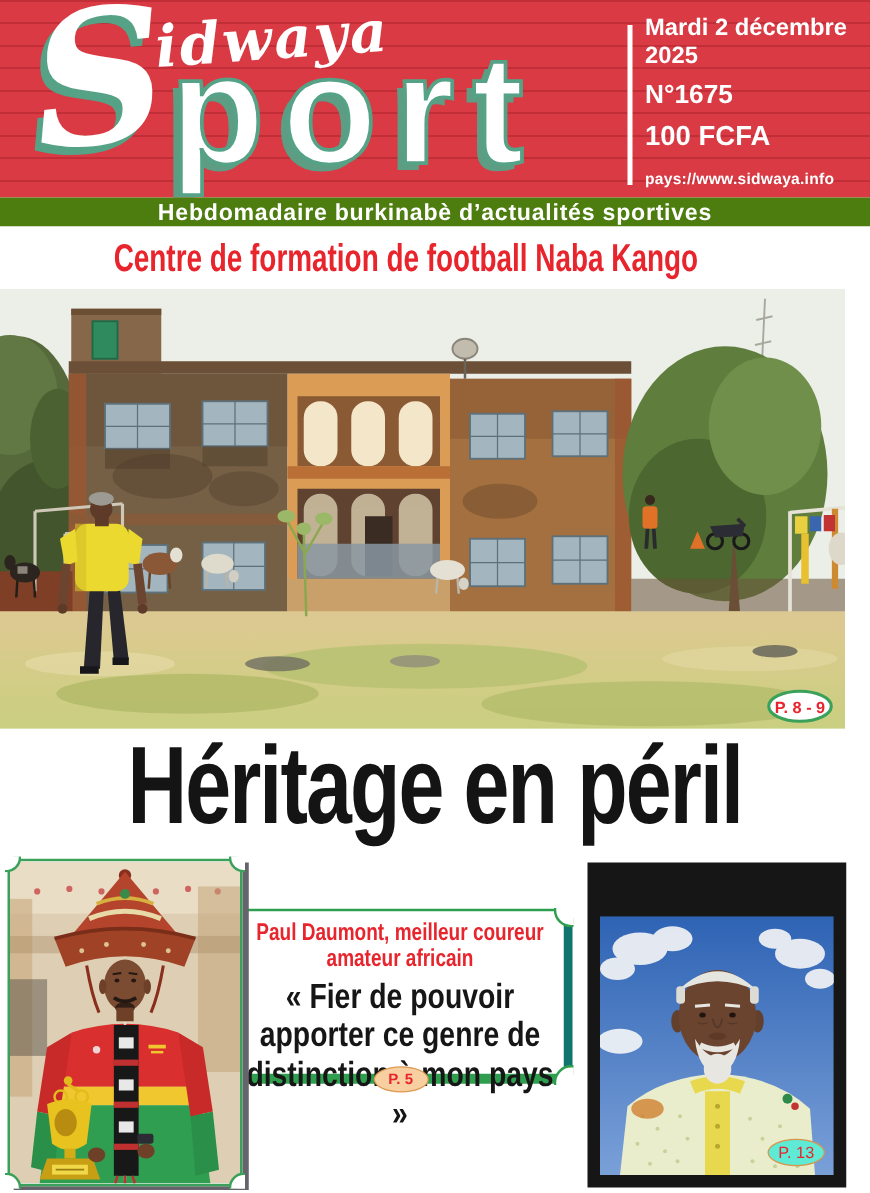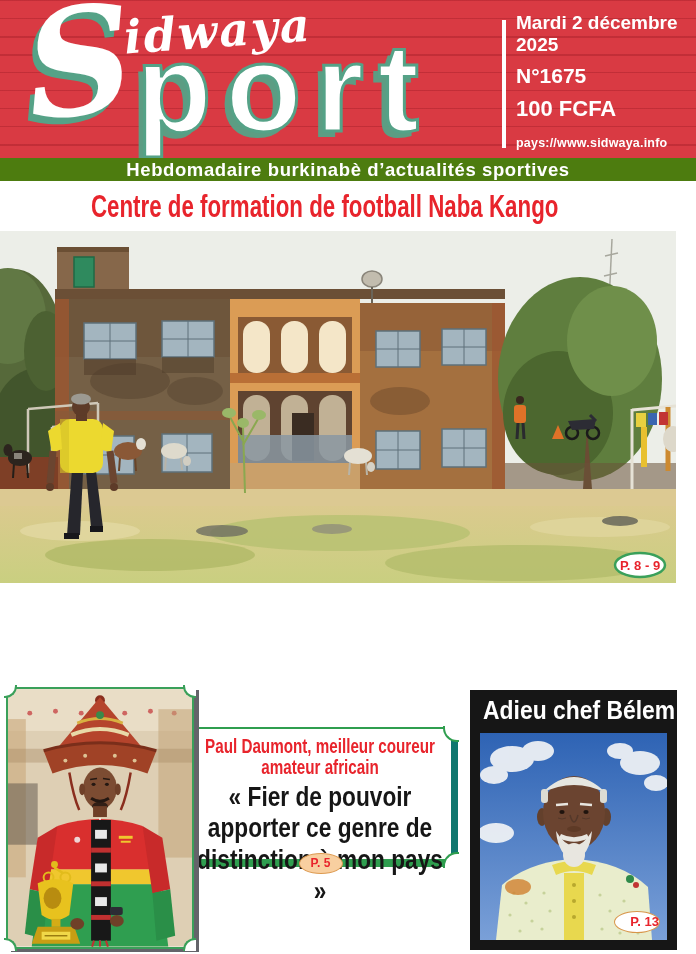--- a/index.html
+++ b/index.html
@@ -59,23 +59,23 @@
   .badge-p5{position:absolute;left:50%;bottom:-15px;transform:translateX(-50%);width:44px;height:21px;
     background:#f8cfa0;border:1px solid #dd9a50;border-radius:50%;color:#e8242c;font-weight:bold;
     font-size:12px;line-height:19px;text-align:center;z-index:5;}
 
   .belem-card{position:absolute;left:470px;top:690px;width:207px;height:260px;background:#161616;z-index:2;}
   .belem-title-wrap{position:absolute;left:0;top:5px;width:207px;text-align:center;}
   .belem-title{display:inline-block;color:#fff;font-weight:bold;font-size:26px;white-space:nowrap;
     transform:scaleX(.88);transform-origin:center;}
   .belem-photo{position:absolute;left:10px;top:43px;width:187px;height:207px;}
   .belem-photo svg{display:block;width:100%;height:100%;}
-  .badge-p13{position:absolute;right:7px;bottom:7px;width:46px;height:22px;background:#ffffff;
-    border:1.5px solid #d8964a;border-radius:50%;color:#e8242c;font-weight:bold;font-size:13px;
-    line-height:20px;text-align:right;z-index:5;}
+  .badge-p13{position:absolute;right:7px;bottom:7px;width:46px;height:22px;background:#5eead4;
+    border:1.5px solid #d8964a;border-radius:50%;color:#e8242c;font-weight:normal;font-size:13px;
+    line-height:20px;text-align:center;z-index:5;}
 </style>
 </head>
 <body>
 
 <div class="page">
 
   <div class="masthead">
     <div class="logo-s">S</div>
     <div class="logo-idwaya">idwaya</div>
     <div class="logo-port">port</div>
@@ -313,20 +313,23 @@
       <path d="M568,190 L596,188 L594,198 L572,199 Z" fill="#2c2c34"></path>
       <line x1="590" y1="184" x2="596" y2="190" stroke="#2c2c34" stroke-width="3"></line>
     </g>
 
     <g>
       <ellipse cx="640" cy="334" rx="25" ry="12" fill="#ffffff" stroke="#3aa05a" stroke-width="2.5"></ellipse>
       <text x="640" y="339" text-anchor="middle" font-family="Liberation Sans, sans-serif" font-size="13" font-weight="bold" fill="#e8242c">P. 8 - 9</text>
     </g>
   </svg>
 
+  <div class="main-headline-wrap">
+    <span class="main-headline">Héritage en péril</span>
+  </div>
 
   <div class="daumont-card">
     <svg viewBox="0 0 186 260">
       <rect width="186" height="260" fill="#decfb4"></rect>
       <rect width="186" height="42" fill="#e9ddc6"></rect>
       <g fill="#c84848" opacity=".8">
         <circle cx="22" cy="24" r="2.5"></circle>
           <circle cx="48" cy="22" r="2.5"></circle>
           <circle cx="74" cy="24" r="2.5"></circle>
         <circle cx="118" cy="24" r="2.5"></circle>
@@ -431,23 +434,20 @@
       <span>Paul Daumont, meilleur coureur</span>
       <span>amateur africain</span>
     </div>
     <div class="quote-text">« Fier de pouvoir apporter ce genre de distinction à mon pays »</div>
     <div class="badge-p5">P. 5</div>
     <div class="qnotch tr"></div>
     <div class="qnotch br"></div>
   </div>
 
   <div class="belem-card">
-    <div class="belem-title-wrap">
-      <span class="belem-title">Adieu chef Bélem</span>
-    </div>
     <div class="belem-photo">
       <svg viewBox="0 0 187 207">
         <defs>
           <linearGradient id="skyb" x1="0" y1="0" x2="0" y2="1">
             <stop offset="0" stop-color="#2e63b4"></stop>
               <stop offset="1" stop-color="#7aa0d8"></stop>
           </linearGradient>
         </defs>
         <rect width="187" height="207" fill="url(#skyb)"></rect>
         <g fill="#f2f4f6" opacity=".92">

